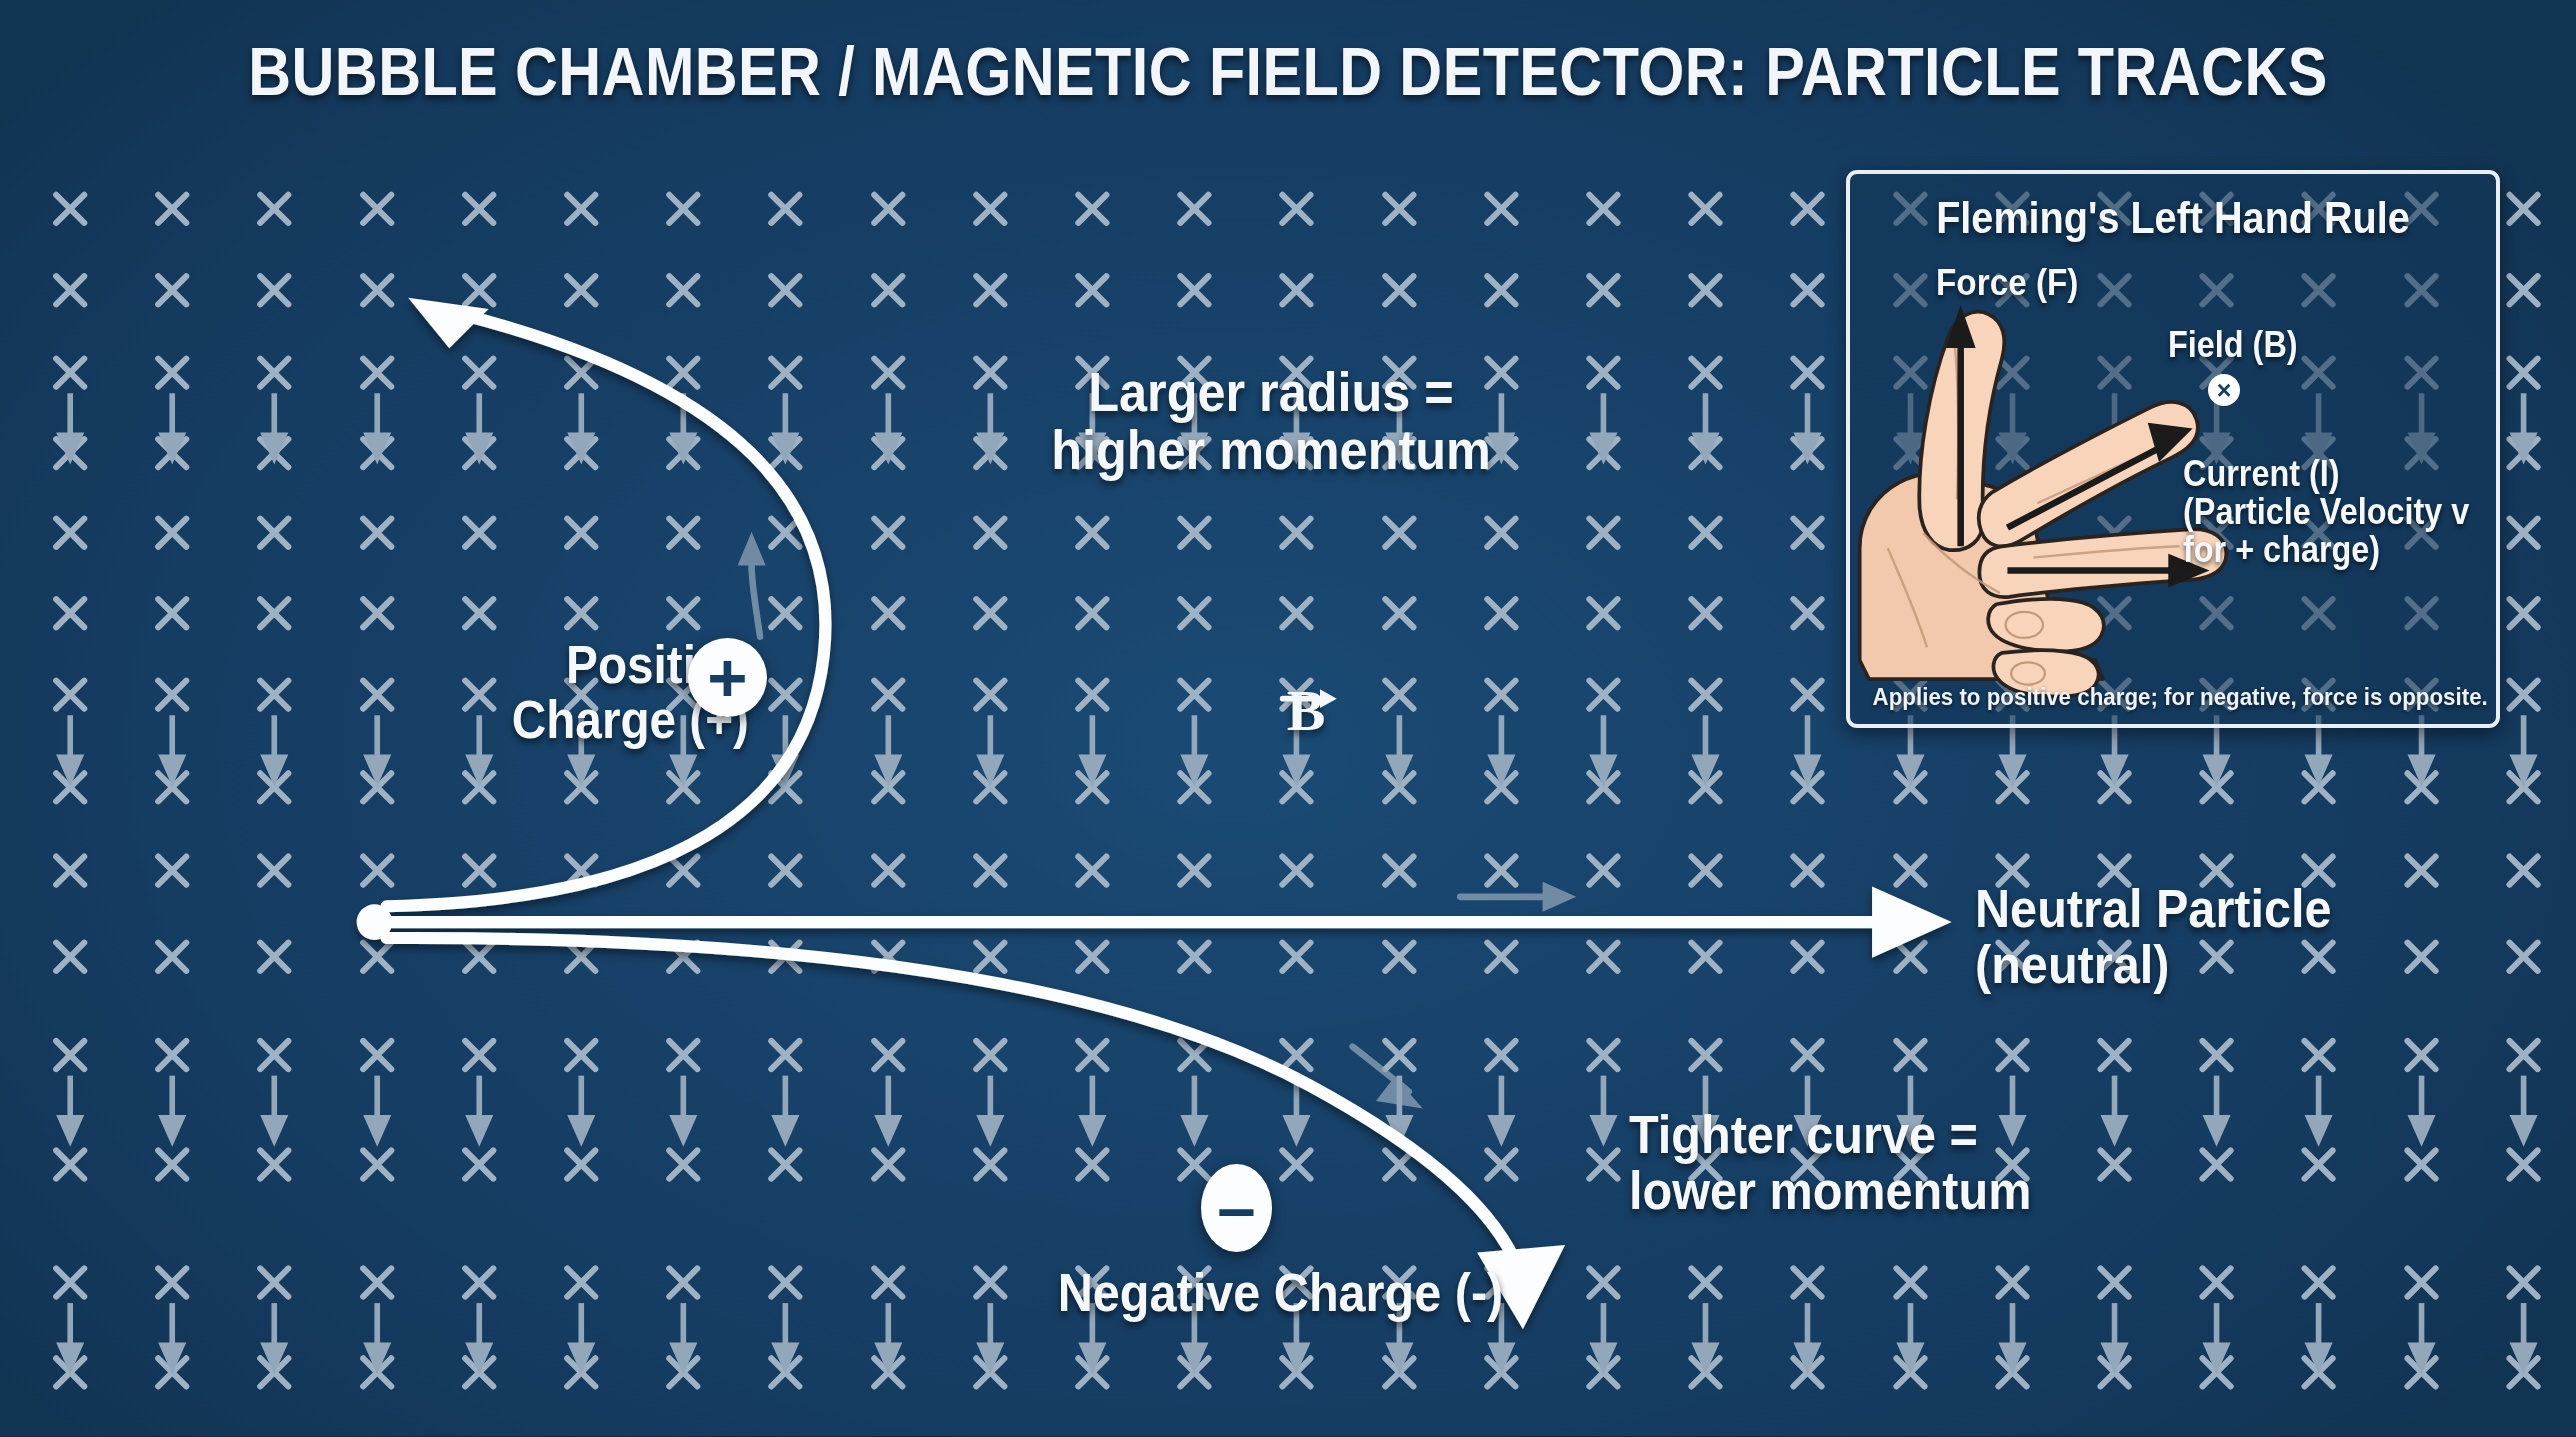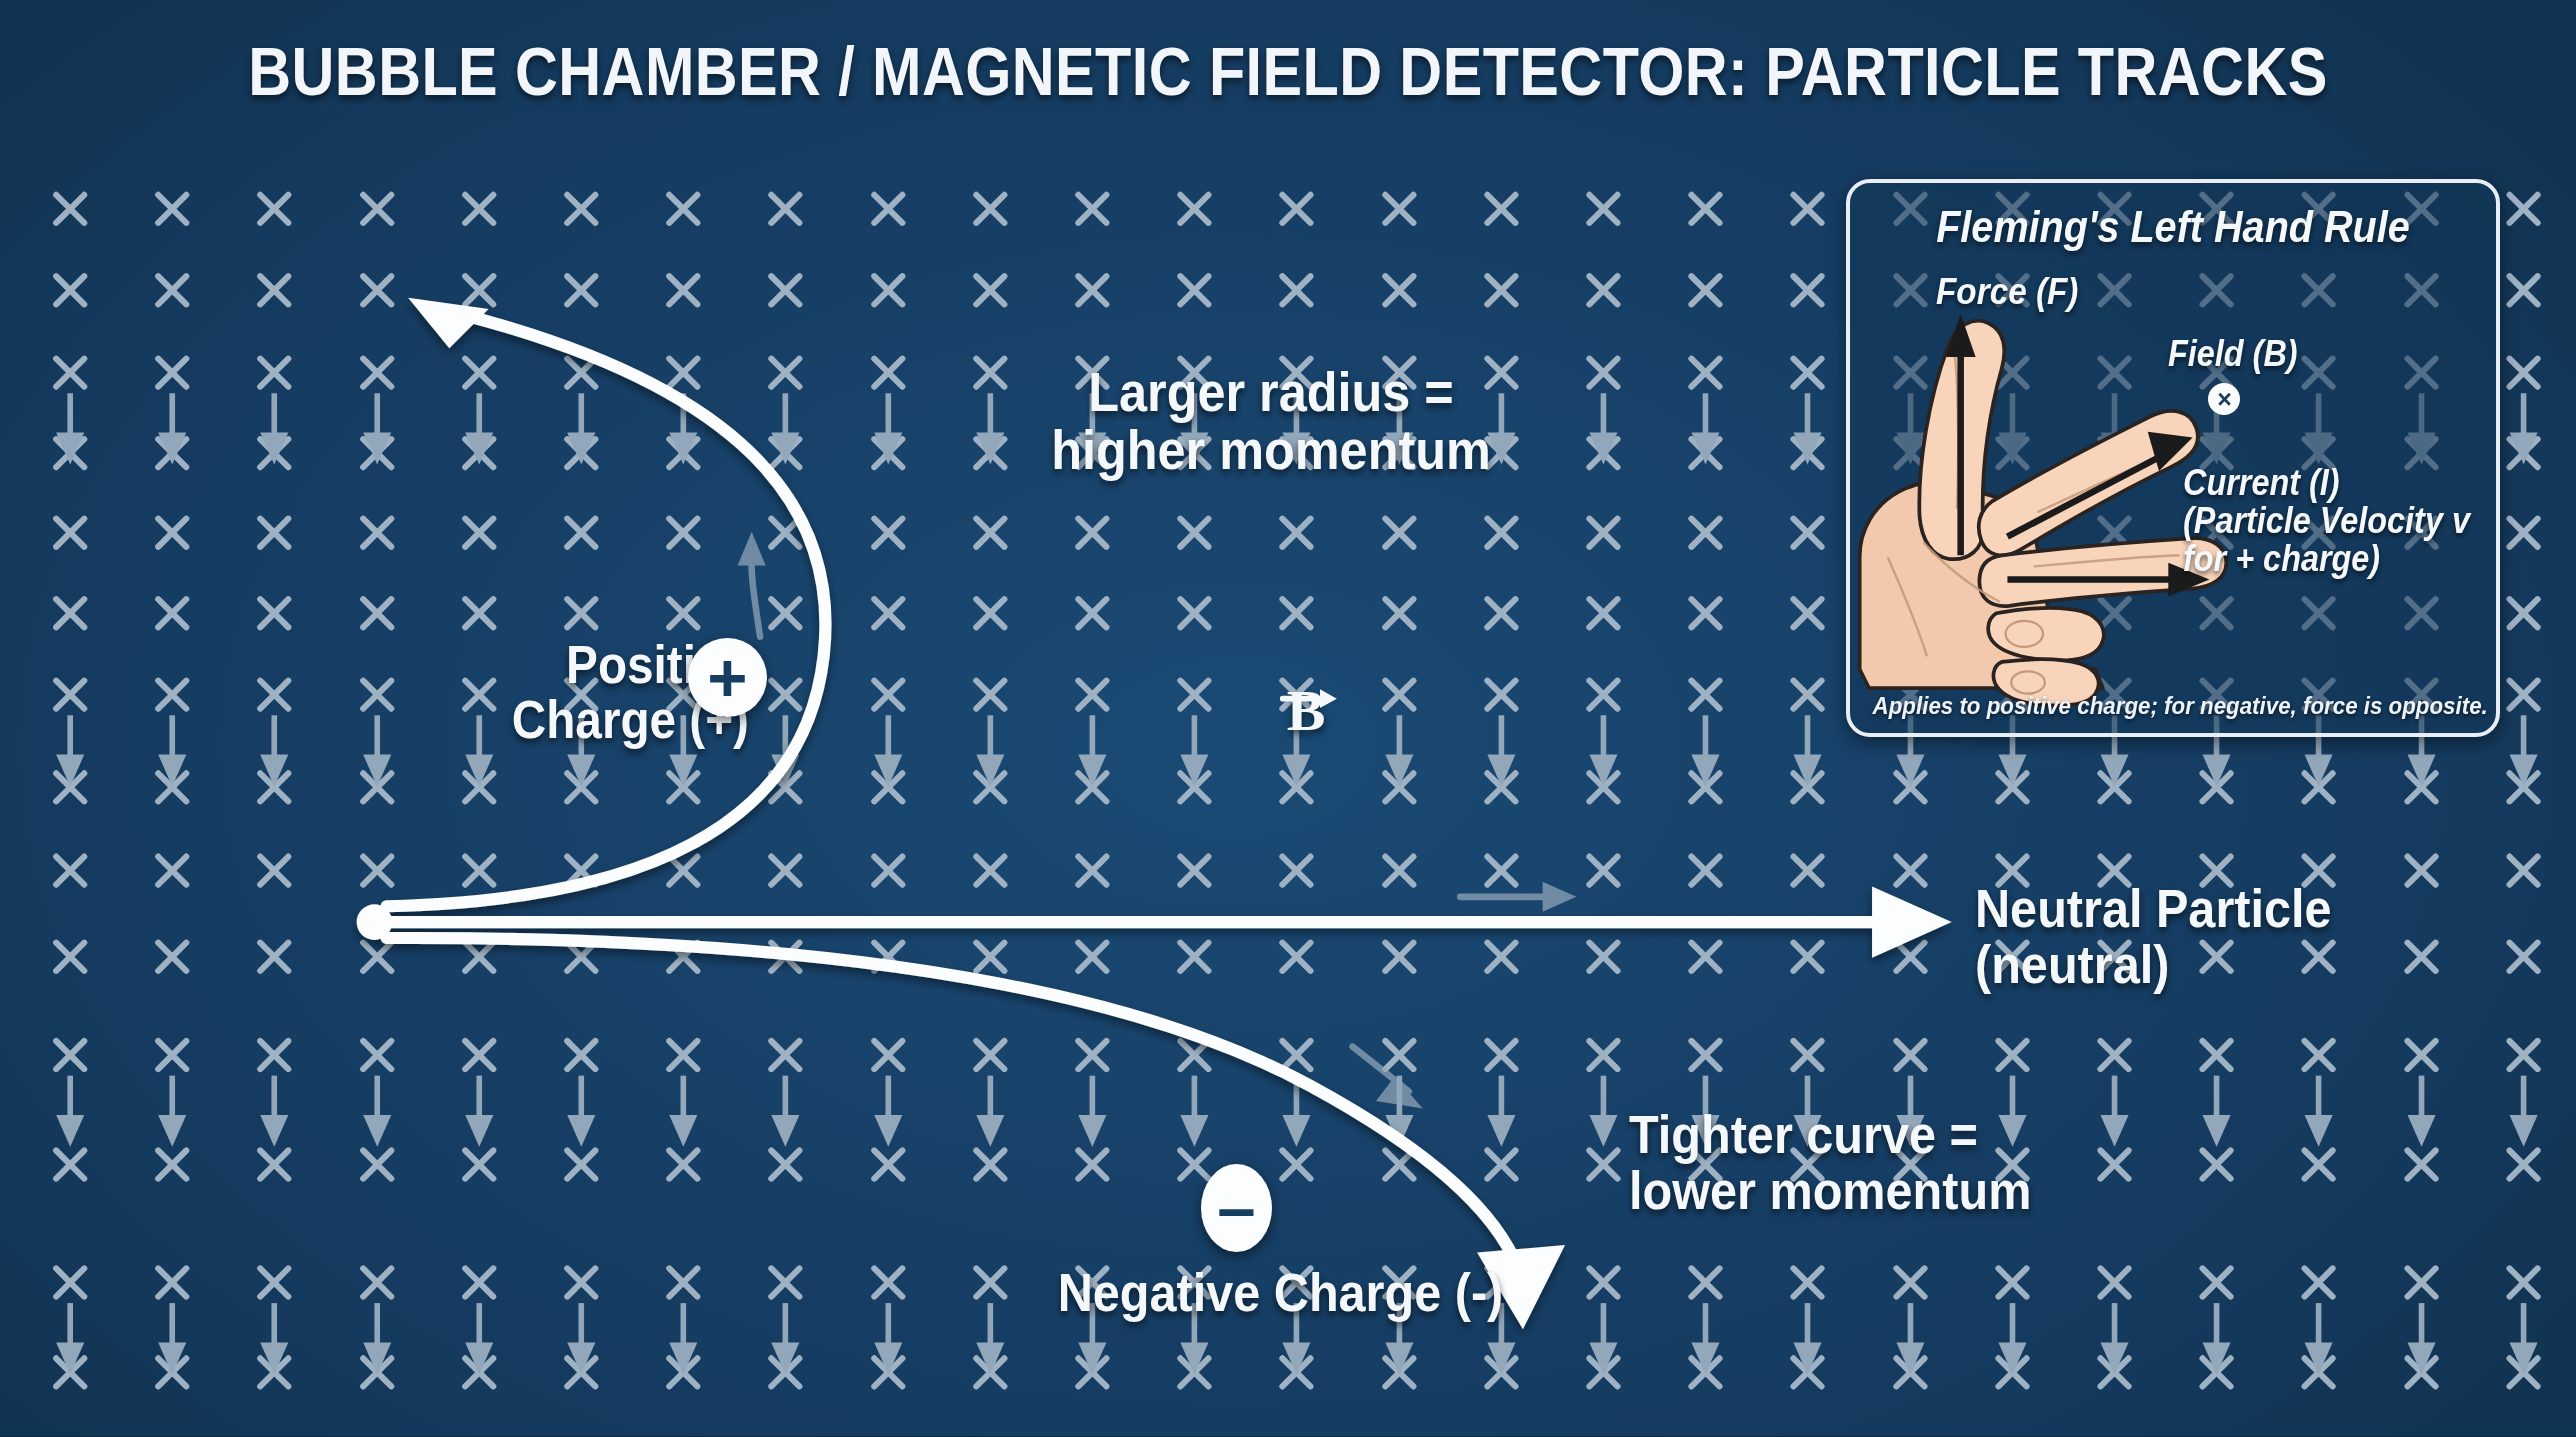--- a/index.html
+++ b/index.html
@@ -103,29 +103,28 @@
     border-radius: 50%;
     font-size: 69px;
     font-weight: 700;
     line-height: 0.55;
   }
 
   
   #inset {
     position: absolute;
     left: 1846px;
-    top: 179px;
+    top: 170px;
     width: 646px;
     height: 550px;
     border: 4.7px solid #e8eef3;
-    border-radius: 24px;
+    border-radius: 11px;
     background: rgba(19,55,88,0.55);
     box-shadow: 0 5.6px 17px rgba(0,0,0,0.45);
     overflow: hidden;
-    font-style: italic;
   }
   #inset-title {
     position: absolute;
     top: 19px; left: 0; width: 100%;
     text-align: center;
     color: #f4f8fb;
     font-size: 44px;
     font-weight: 700;
     transform: scaleX(0.9);
     text-shadow: 0 2.8px 6.6px rgba(0,0,0,0.6);

